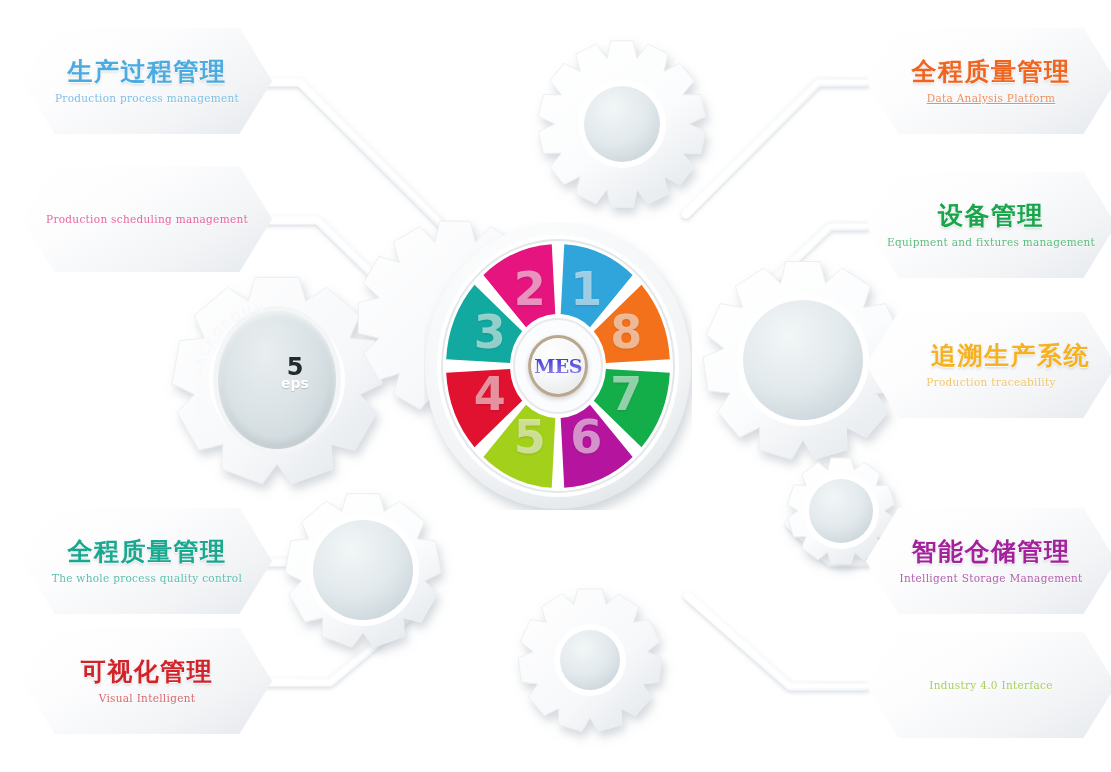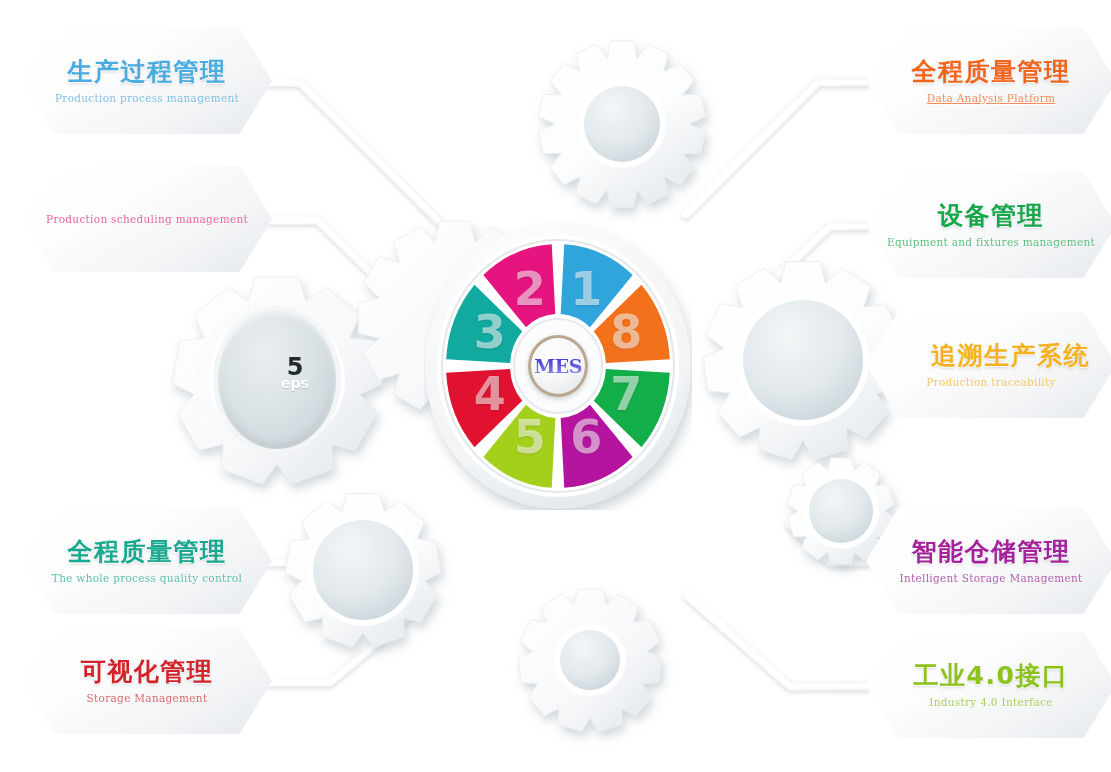--- a/index.html
+++ b/index.html
@@ -291,21 +291,21 @@
       </div>
       <div class="chip" style="left: 22px; top: 508px;">
         <div class="chip-inner">
           <div class="cn" style="color: rgb(23, 168, 143);">全程质量管理</div>
           <div class="en" style="color: rgb(92, 191, 175);">The whole process quality control</div>
         </div>
       </div>
       <div class="chip" style="left: 22px; top: 628px;">
         <div class="chip-inner">
           <div class="cn" style="color: rgb(211, 35, 42);">可视化管理</div>
-          <div class="en" style="color: rgb(217, 105, 109);">Storage Management</div>
+          <div class="en" style="color: rgb(217, 105, 109);">Visual Intelligent</div>
         </div>
       </div>
     </div>
   <div id="chips-right">
       <div class="chip" style="left: 866px; top: 28px;">
         <div class="chip-inner">
           <div class="cn" style="color: rgb(241, 100, 29);">全程质量管理</div>
           <div class="en" style="color: rgb(240, 141, 90); text-decoration: underline;">Data Analysis Platform</div>
         </div>
       </div>
@@ -322,19 +322,18 @@
         </div>
       </div>
       <div class="chip" style="left: 866px; top: 508px;">
         <div class="chip-inner">
           <div class="cn" style="color: rgb(164, 33, 156);">智能仓储管理</div>
           <div class="en" style="color: rgb(180, 96, 173);">Intelligent Storage Management</div>
         </div>
       </div>
       <div class="chip" style="left: 866px; top: 632px;">
         <div class="chip-inner">
-          <div class="cn" style="color: rgb(140, 194, 27);">工业4.0接口</div>
           <div class="en" style="color: rgb(169, 206, 92);">Industry 4.0 Interface</div>
         </div>
       </div>
     </div>
 
 </div>
 
 </body></html>

